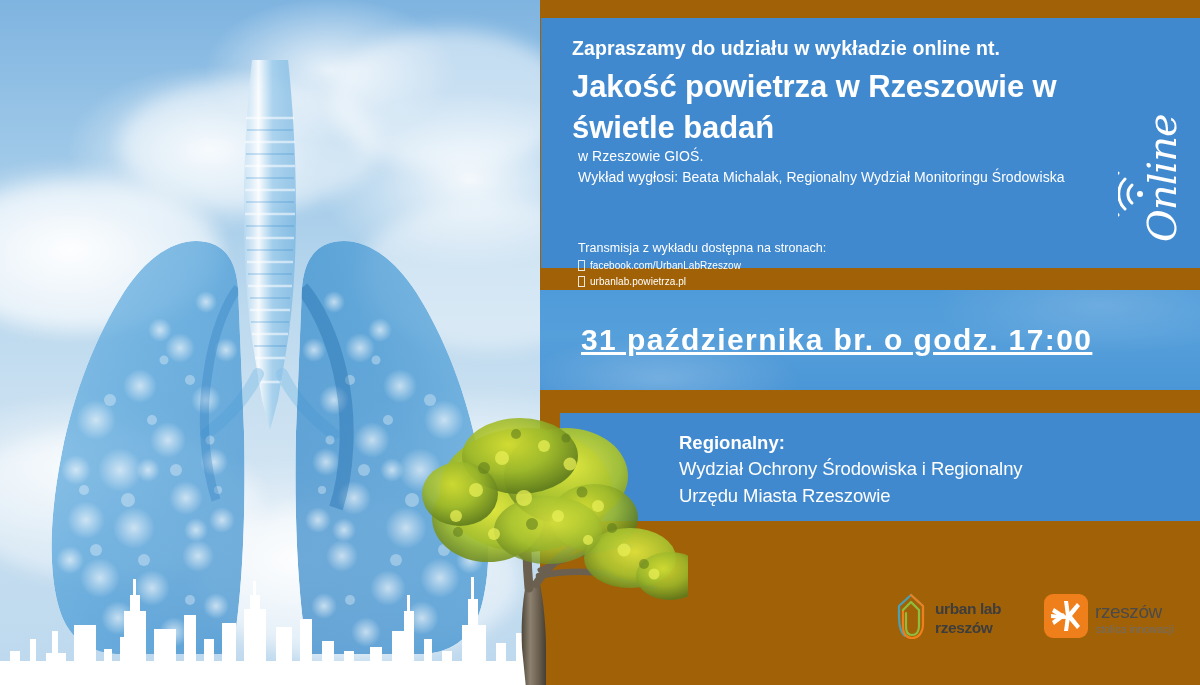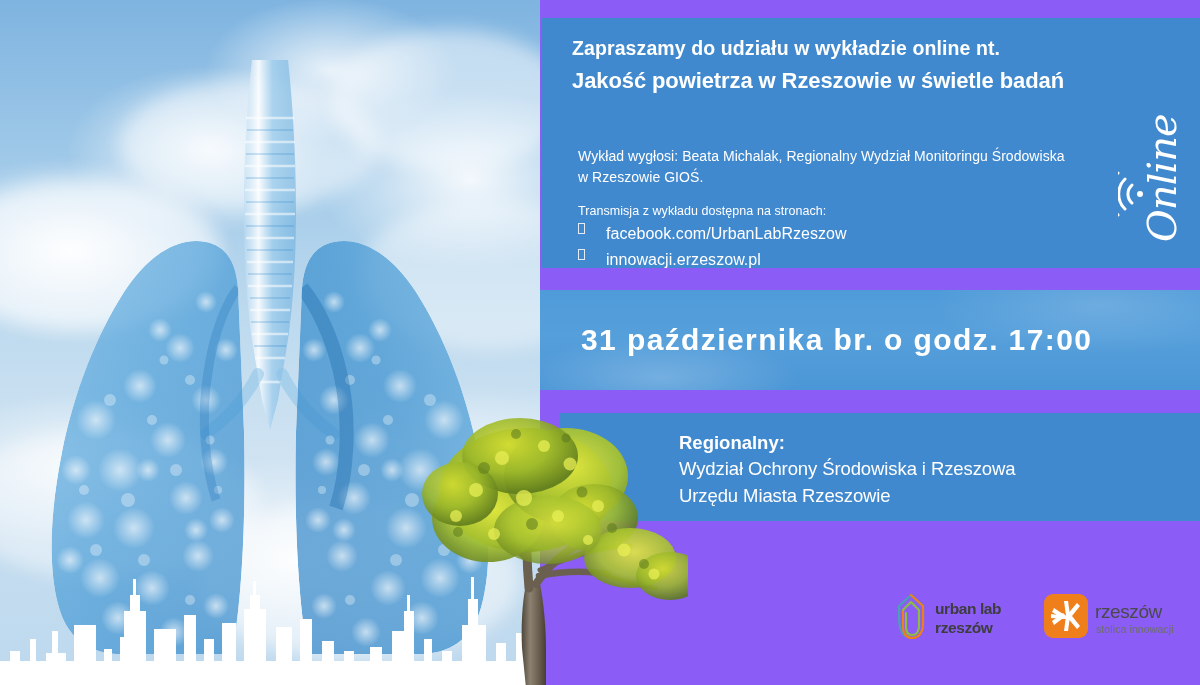--- a/index.html
+++ b/index.html
@@ -1,21 +1,21 @@
 <!DOCTYPE html>
 <html><head>
 <meta charset="utf-8">
 <style>
   * { margin:0; padding:0; box-sizing:border-box; }
   body {
     width:1200px; height:685px; overflow:hidden;
     background:#ffffff;
     font-family:"Liberation Sans", sans-serif;
   }
-  .poster { position:relative; width:1200px; height:685px; background:#8b5cf6; overflow:hidden; }
+  .poster { position:relative; width:1200px; height:685px; background:#a16207; overflow:hidden; }
 
   
   .photo {
     position:absolute; left:0; top:0; width:540px; height:685px;
     overflow:hidden;
     background:
       radial-gradient(ellipse 260px 150px at 70px 250px, rgba(255,255,255,.95) 0%, rgba(255,255,255,0) 62%),
       radial-gradient(ellipse 220px 130px at 210px 150px, rgba(255,255,255,.85) 0%, rgba(255,255,255,0) 65%),
       radial-gradient(ellipse 190px 110px at 330px 70px,  rgba(255,255,255,.80) 0%, rgba(255,255,255,0) 66%),
       radial-gradient(ellipse 240px 140px at 470px 180px, rgba(255,255,255,.88) 0%, rgba(255,255,255,0) 64%),
@@ -52,42 +52,43 @@
     background:#4189ce;
   }
 
   
   .hd-wrap { position:absolute; left:572px; top:35px; width:560px; }
   .hd-line1 {
     color:#fff; font-size:19.5px; font-weight:bold; letter-spacing:.1px;
     line-height:1.34;
   }
   .hd-line2, .hd-line3 {
-    color:#fff; font-size:22px; font-weight:bold; letter-spacing:-.1px;
+    color:#fff; font-size:31px; font-weight:bold; letter-spacing:-.1px;
     line-height:1.31;
   }
   .hd-line2 { margin-top:6px; }
 
   .sub-wrap { position:absolute; left:578px; top:146px; width:530px; }
   .sub-line { color:#fff; font-size:14px; line-height:1.52; letter-spacing:.05px; }
 
   .links-wrap { position:absolute; left:578px; top:201px; width:470px; }
-  .links-head { color:#fff; font-size:12.5px; line-height:1.62; letter-spacing:.05px; }
-  .link-row { color:#fff; font-size:16px; line-height:1.62; letter-spacing:.05px; display:flex; gap:21px; }
+  .links-head { color:#fff; font-size:12.5px; line-height:1.62; letter-spacing:.05px;margin-top:37px; }
+  .link-row { color:#fff; font-size:10px; line-height:1.62; letter-spacing:.05px; display:flex; gap:5px; }
   .glyph-box {
     display:inline-block; width:7px; height:11px;
     border:1px solid rgba(255,255,255,.85);
     position:relative; top:2px; flex:none;
   }
 
   .date-text {
     position:absolute; left:581px; top:290px; width:600px; height:100px;
     display:flex; align-items:center;
     color:#fff; font-size:30px; font-weight:bold;
     letter-spacing:1.4px;
+    text-decoration:underline;
   }
 
   .org-wrap { position:absolute; left:679px; top:430px; width:470px; }
   .org-head { color:#fff; font-size:18.5px; font-weight:bold; line-height:1.42; }
   .org-line { color:#fff; font-size:18.5px; line-height:1.42; letter-spacing:-.1px; }
 
   
   .online-badge {
     position:absolute; left:1118px; top:82px; width:80px; height:180px;
   }
@@ -305,41 +306,41 @@
   <div class="panel-top"></div>
   <div class="panel-date"></div>
   <div class="panel-org"></div>
 
   <div class="hd-wrap">
     <div class="hd-line1">Zapraszamy do udziału w wykładzie online nt.</div>
     <div class="hd-line2">Jakość powietrza w Rzeszowie w świetle badań</div>
   </div>
 
   <div class="sub-wrap">
+    <div class="sub-line">w Rzeszowie GIOŚ.</div>
     <div class="sub-line">Wykład wygłosi: Beata Michalak, Regionalny Wydział Monitoringu Środowiska</div>
-    <div class="sub-line">w Rzeszowie GIOŚ.</div>
   </div>
 
   <div class="links-wrap">
     <div class="links-head">Transmisja z wykładu dostępna na stronach:</div>
     <div class="link-row">
       <span class="glyph-box"></span>
       <span>facebook.com/UrbanLabRzeszow</span>
     </div>
     <div class="link-row">
       <span class="glyph-box"></span>
-      <span>innowacji.erzeszow.pl</span>
+      <span>urbanlab.powietrza.pl</span>
     </div>
   </div>
 
   <div class="date-text">31 października br. o godz. 17:00</div>
 
   <div class="org-wrap">
     <div class="org-head">Regionalny:</div>
-    <div class="org-line">Wydział Ochrony Środowiska i Rzeszowa</div>
+    <div class="org-line">Wydział Ochrony Środowiska i Regionalny</div>
     <div class="org-line">Urzędu Miasta Rzeszowie</div>
   </div>
 
   <svg class="tree" viewBox="0 0 290 290">
     <defs>
       <linearGradient id="trunkG" x1="0" y1="0" x2="1" y2="0">
         <stop offset="0%" stop-color="#4e463a"></stop>
         <stop offset="35%" stop-color="#8d8271"></stop>
         <stop offset="70%" stop-color="#6b604f"></stop>
         <stop offset="100%" stop-color="#453e34"></stop>

